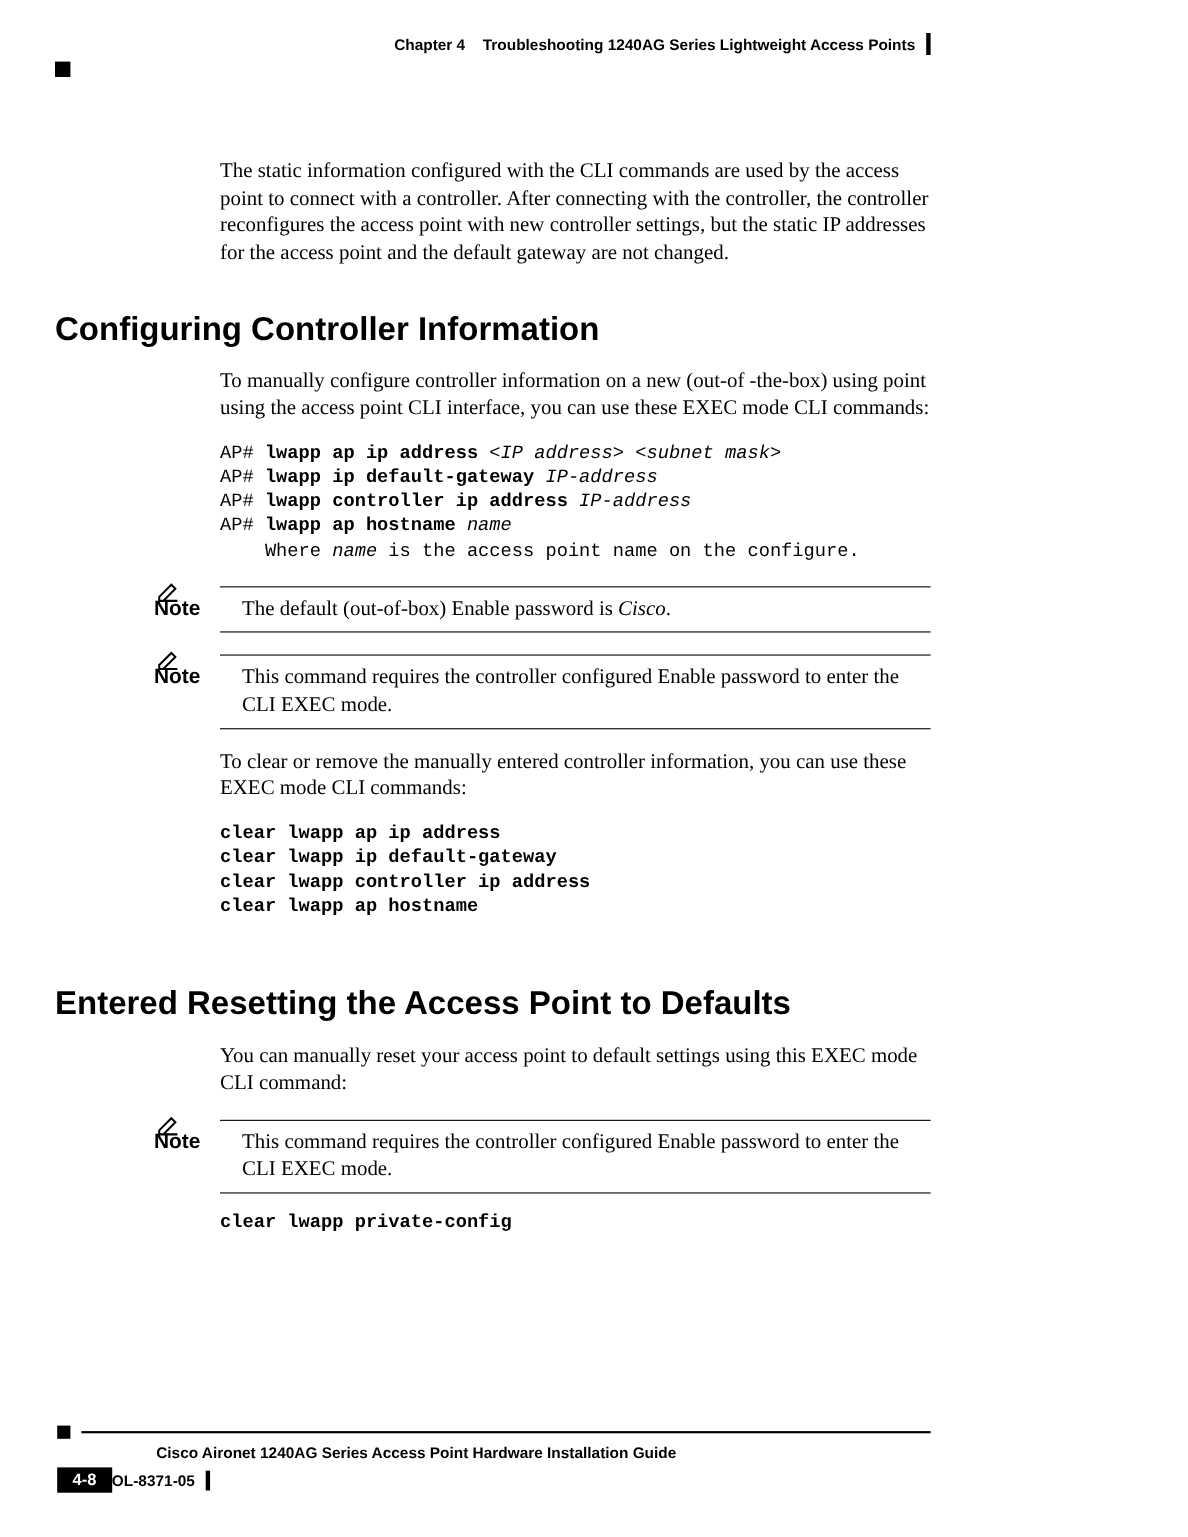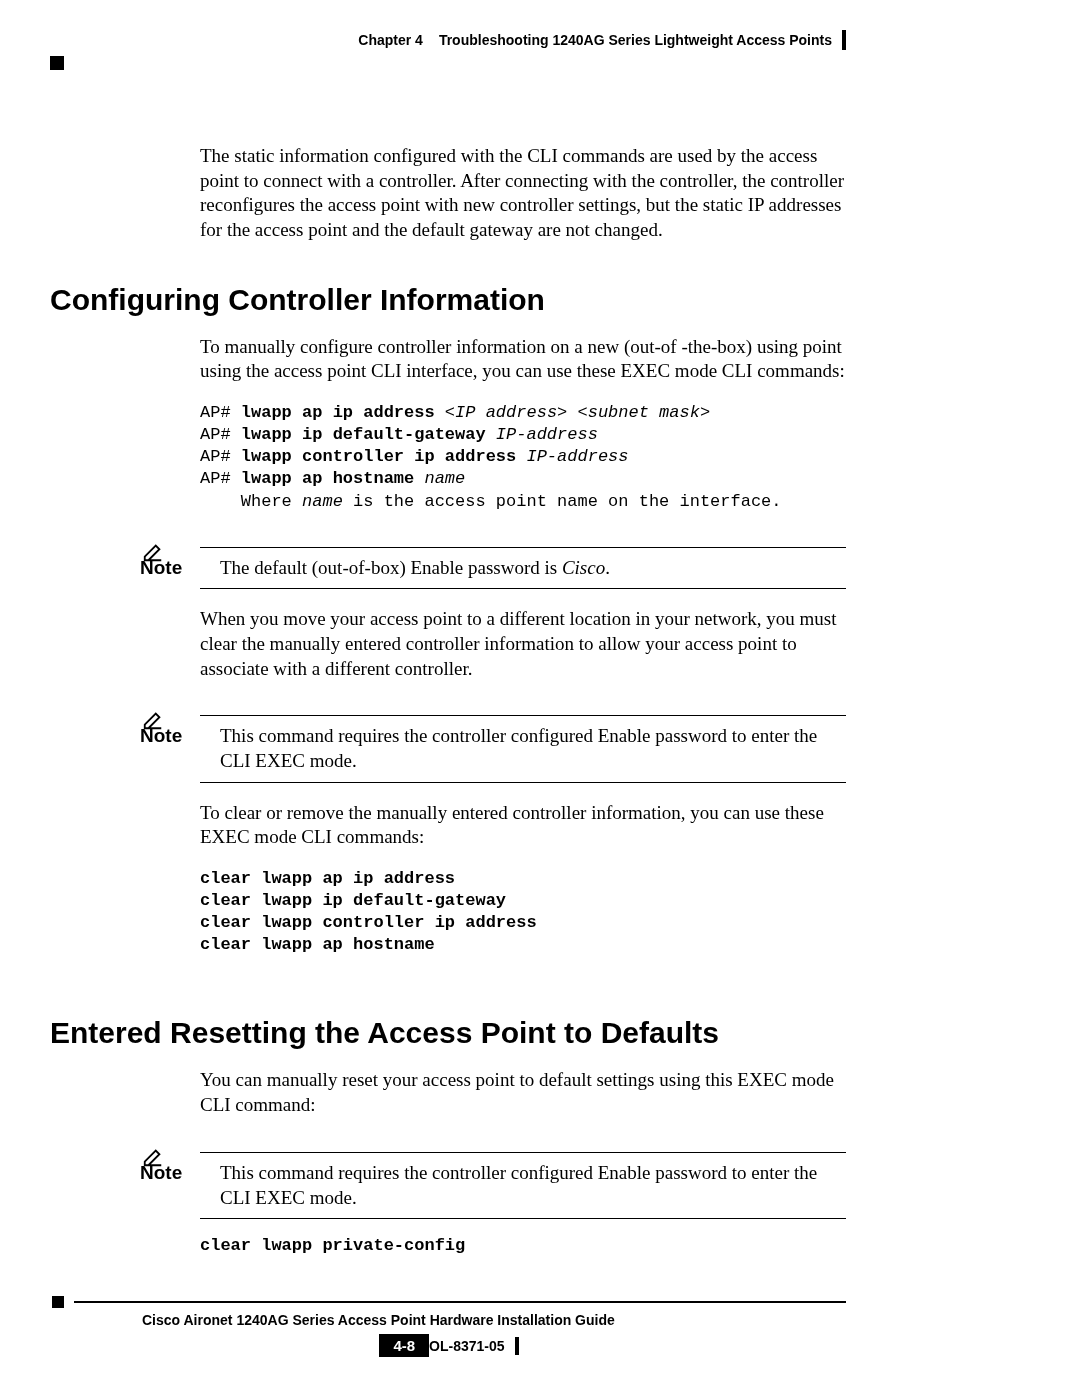--- a/index.html
+++ b/index.html
@@ -66,21 +66,21 @@
     font-family: "Courier New", Courier, monospace;
     font-size: 17px;
     line-height: 1.3;
     margin: 4px 0 4px 0;
     white-space: pre;
   }
   pre.cli .b { font-weight: bold; }
   pre.cli .i { font-style: italic; }
   .note-block {
     position: relative;
-    margin-top: 34px;
+    margin-top: 20px;
     margin-bottom: 16px;
   }
   .note-block .note-icon {
     position: absolute;
     left: -60px;
     top: -6px;
   }
   .note-block .note-icon svg { width: 26px; height: 22px; }
   .note-block .rule { height:1px; background:#000; margin: 2px 0; }
   .note-block .note-line {
@@ -110,21 +110,21 @@
   .footer-rule .ln { flex:1; height:2px; background:#000; }
   .footer-title {
     font-family: Arial, Helvetica, sans-serif;
     font-weight: bold;
     font-size: 14px;
     margin-left: 90px;
     margin-top: 4px;
   }
   .footer-bottom {
     display:flex;
-    justify-content: center;
+    justify-content: flex-start;
     align-items: center;
     margin-top: 6px;
   }
   .footer-bottom .pagenum {
     background:#000;
     color:#fff;
     font-family: Arial, Helvetica, sans-serif;
     font-weight: bold;
     font-size: 15px;
     padding: 3px 14px;
@@ -163,39 +163,38 @@
     <div class="para">The static information configured with the CLI commands are used by the access point to connect with a controller. After connecting with the controller, the controller reconfigures the access point with new controller settings, but the static IP addresses for the access point and the default gateway are not changed.</div>
   </div>
 
   <div class="section-heading">Configuring Controller Information</div>
   <div class="body-text">
     <div class="para">To manually configure controller information on a new (out-of -the-box) using point using the access point CLI interface, you can use these EXEC mode CLI commands:</div>
     <pre class="cli"><span>AP# </span><span class="b">lwapp ap ip address </span><span class="i">&lt;IP address&gt; &lt;subnet mask&gt;</span>
 <span>AP# </span><span class="b">lwapp ip default-gateway </span><span class="i">IP-address</span>
 <span>AP# </span><span class="b">lwapp controller ip address </span><span class="i">IP-address</span>
 <span>AP# </span><span class="b">lwapp ap hostname </span><span class="i">name</span>
-<span>    Where </span><span class="i">name</span><span> is the access point name on the interface.</span></pre>
+<span>    Where </span><span class="i">name</span><span> is the access point name on the configure.</span></pre>
 
     <div class="note-block">
       <div class="note-icon">
         <svg viewBox="0 0 24 24">
             <path d="M3 17l12-12 4 4-12 12H3v-4z M3 21h18" stroke="#000" stroke-width="2" fill="none"></path>
           </svg>
       </div>
       <div class="rule"></div>
       <div class="note-line">
         <span class="note-label">Note</span>
         <span class="note-text"><span>The default (out-of-box) Enable password is </span><i>Cisco</i><span>.</span></span>
       </div>
       <div class="rule"></div>
     </div>
   </div>
 
   <div class="body-text">
-    <div class="para">When you move your access point to a different location in your network, you must clear the manually entered controller information to allow your access point to associate with a different controller.</div>
 
     <div class="note-block">
       <div class="note-icon">
         <svg viewBox="0 0 24 24">
             <path d="M3 17l12-12 4 4-12 12H3v-4z M3 21h18" stroke="#000" stroke-width="2" fill="none"></path>
           </svg>
       </div>
       <div class="rule"></div>
       <div class="note-line">
         <span class="note-label">Note</span>

